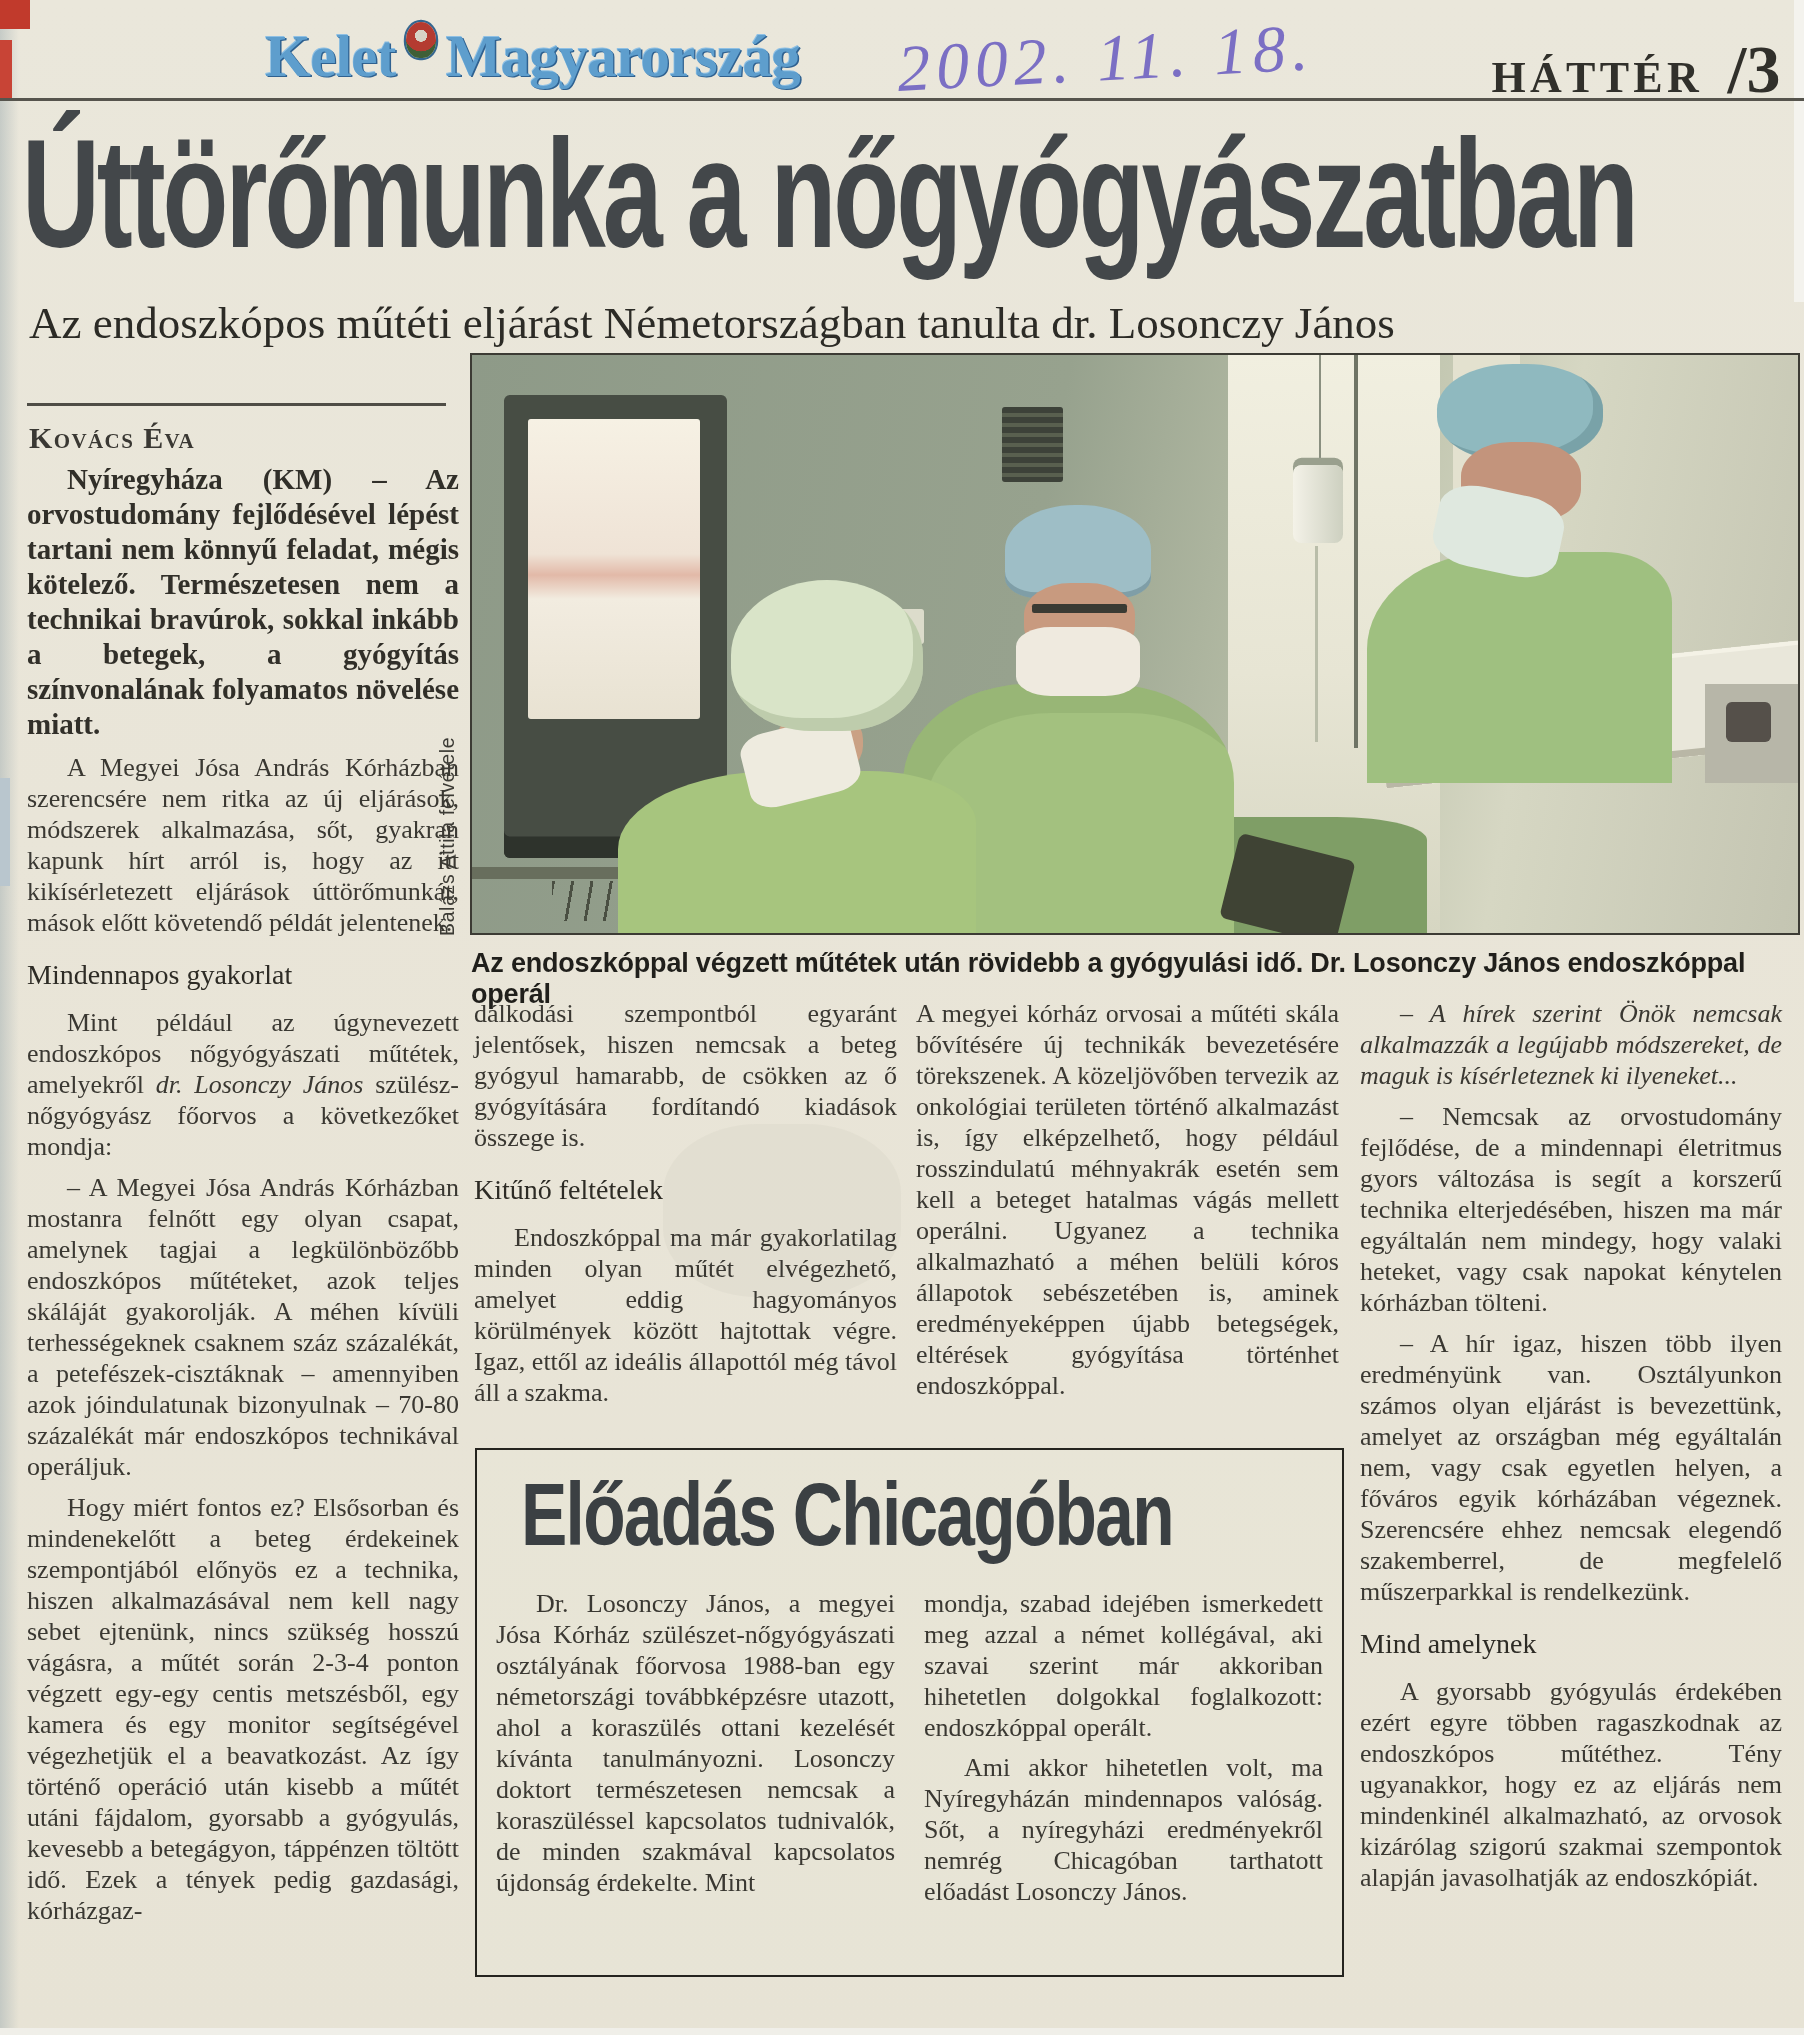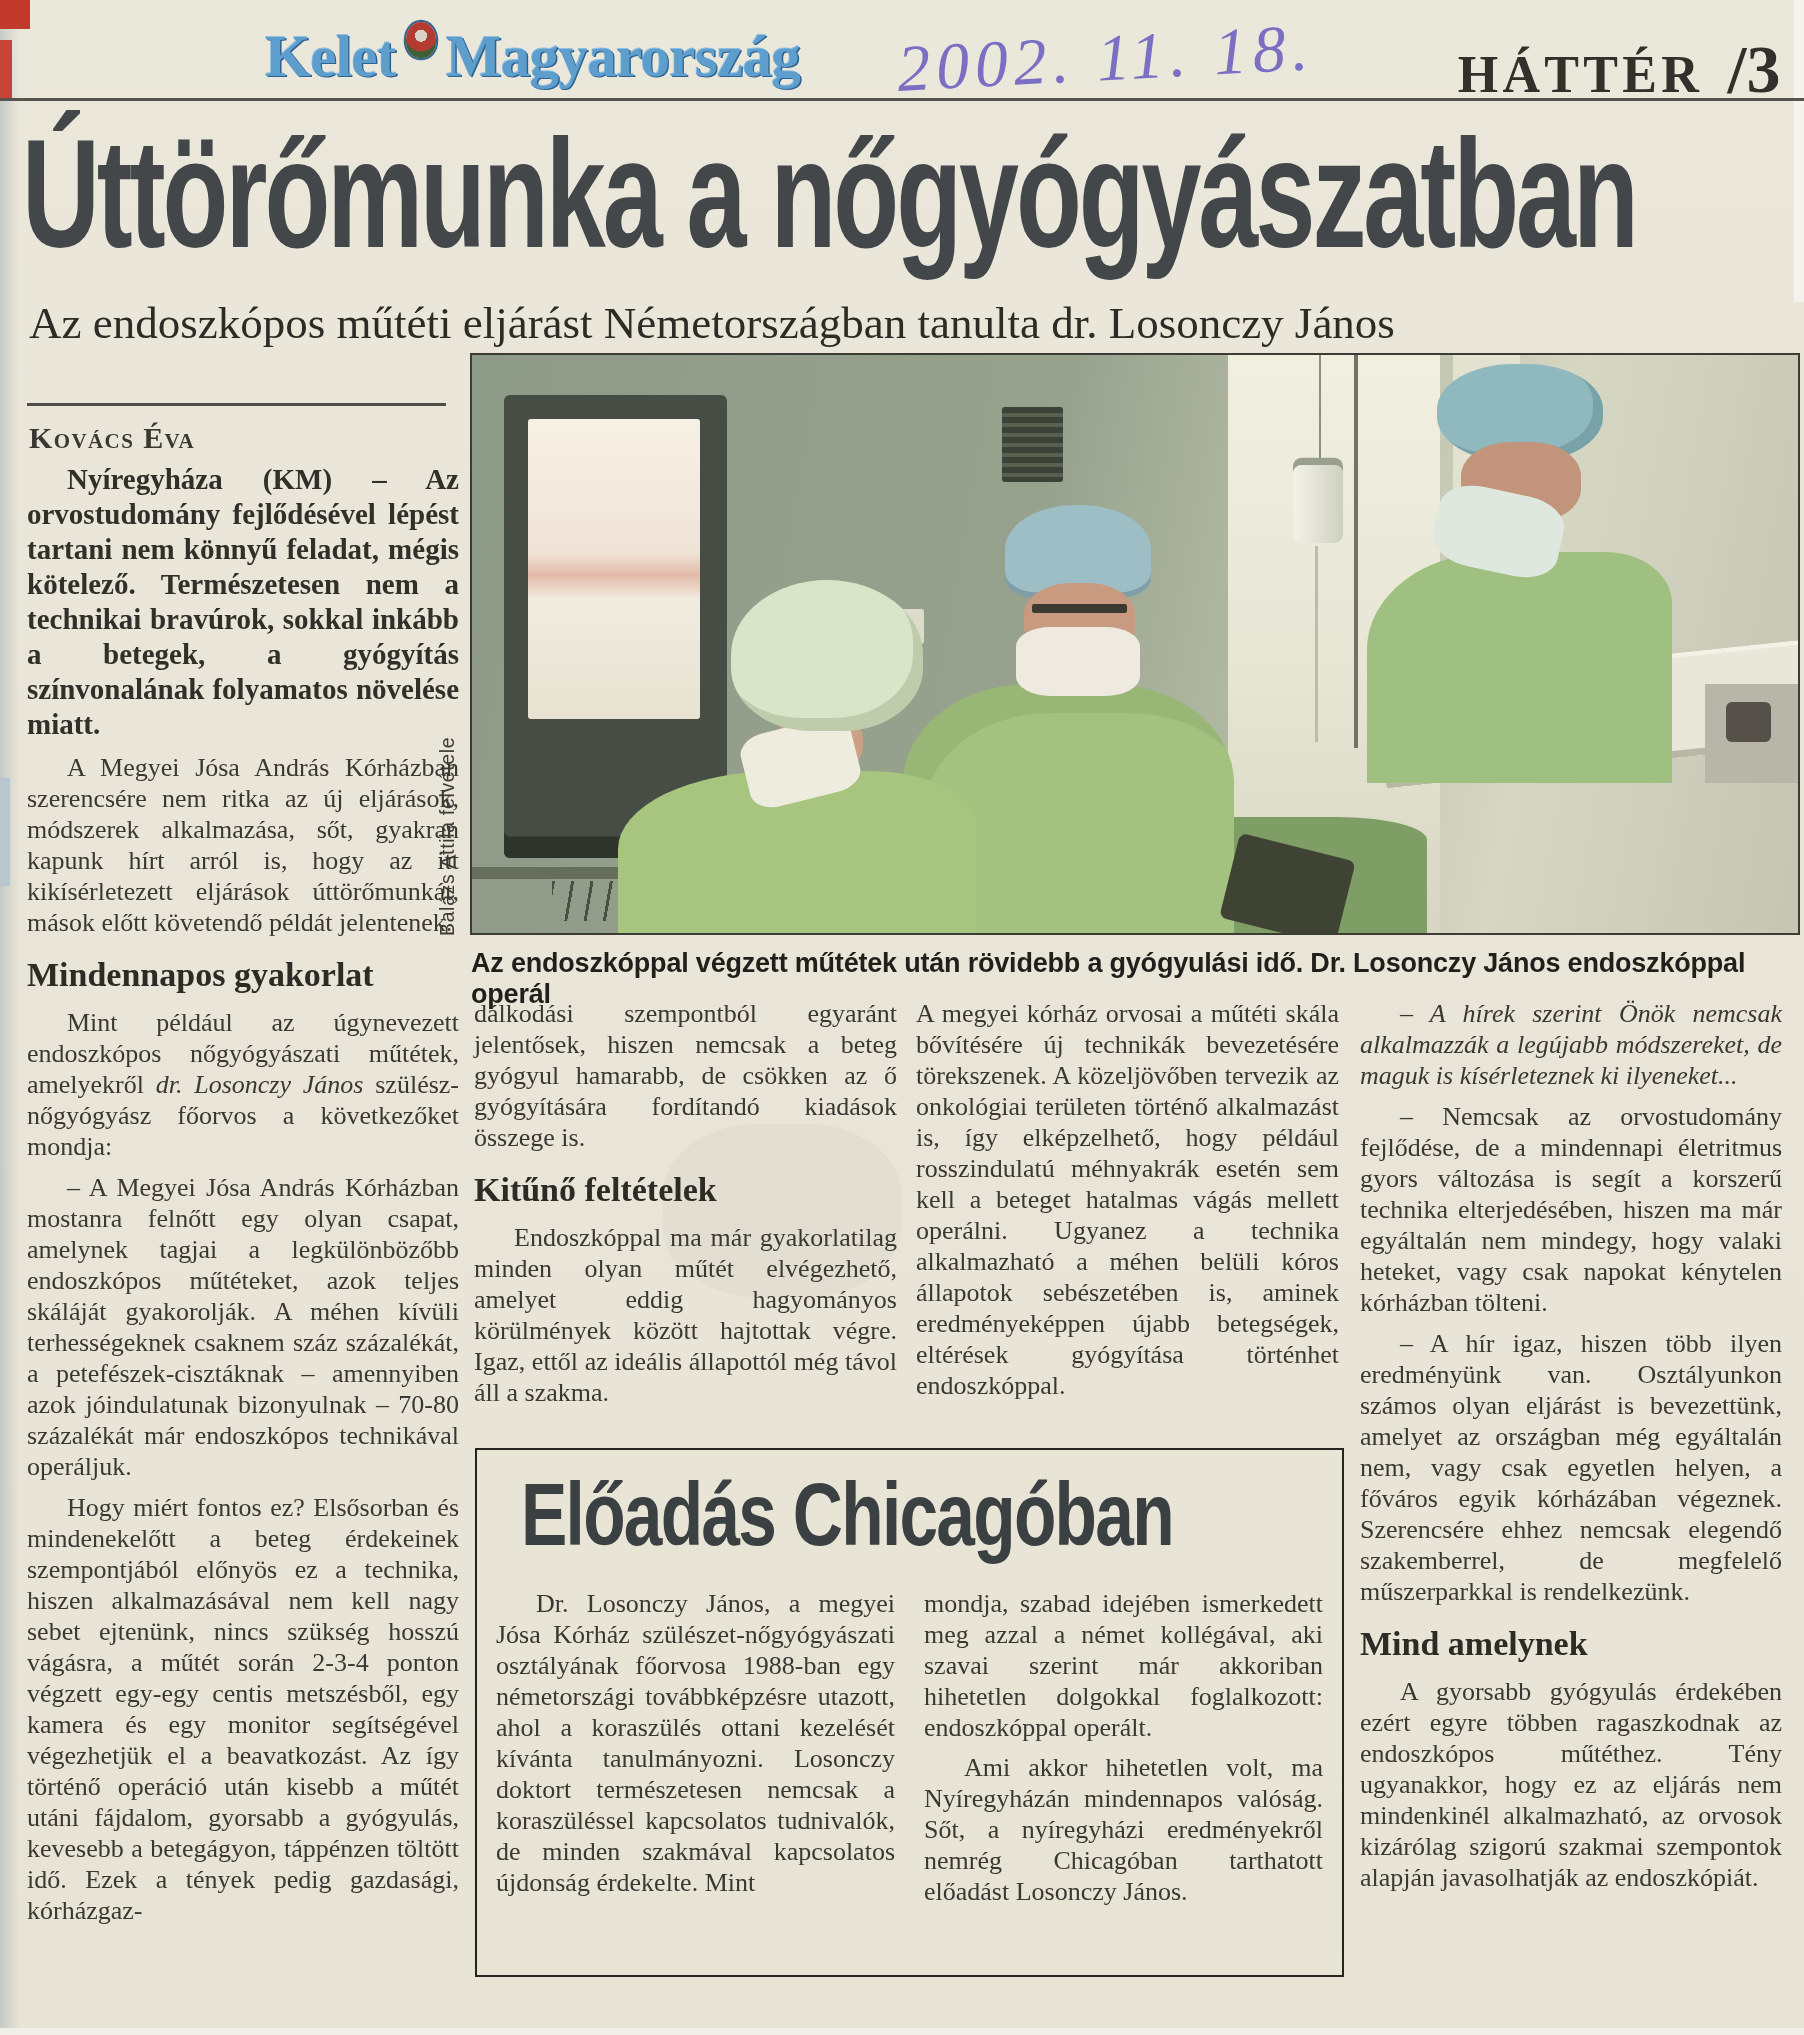--- a/index.html
+++ b/index.html
@@ -27,21 +27,21 @@
   .masthead { position:absolute; left:265px; top:21.6px; display:flex; gap:10px;
     font-family:"Liberation Serif", serif; font-weight:bold; font-size:59px; letter-spacing:-0.7px;
     color:#5e9ecd; text-shadow:1.4px 1.4px 0 #2f6190, -0.7px -0.7px 0 #8fc0e4; }
   .emblem { width:30px; height:36px; border-radius:50% 50% 46% 46%;
     background:radial-gradient(circle at 50% 38%, #d8d3c6 0 22%, #b43b31 23% 58%, #3f5f37 59% 100%);
     box-shadow:0 0 0 2.2px #34668f; }
   .hand-date { position:absolute; left:897px; top:20px; transform:rotate(-3deg);
     font-style:italic; font-size:66px; color:#7b6fc4; letter-spacing:5.8px; }
   .sec-head { position:absolute; right:24.5px; top:30px; display:flex; align-items:baseline; gap:24.5px;
     font-family:"Liberation Serif", serif; font-weight:bold; color:#31302b; }
-  .sec-label { font-size:52px; letter-spacing:4.3px; }
+  .sec-label { font-size:44px; letter-spacing:4.3px; }
   .sec-num { font-size:68px; letter-spacing:0; }
   .header-rule { position:absolute; left:0; top:98px; width:1805px; height:2.9px; background:#56544d; }
 
   
   .headline { position:absolute; left:21.6px; top:114px; width:1772px; height:180px; overflow:visible;
     font-family:"Liberation Sans", sans-serif; font-weight:bold; color:#43474a; }
   .headline .inner { display:inline-block; white-space:nowrap; font-size:154px; line-height:1.05;
     letter-spacing:-4.3px; transform:scaleX(0.70); transform-origin:left top; }
   .subheadline { position:absolute; left:29px; top:297px; white-space:nowrap;
     font-size:45px; color:#2c2b26; letter-spacing:0px; }
@@ -103,21 +103,21 @@
     font-family:"Liberation Sans", sans-serif; font-size:19.4px; color:#3c3b35; letter-spacing:0.7px; }
   .photo-caption { position:absolute; left:471px; top:948px; width:1331px;
     font-family:"Liberation Sans", sans-serif; font-weight:bold; font-size:27px; letter-spacing:-0.2px;
     color:#201f1b; }
 
   
   .col { position:absolute; text-align:justify; font-size:26px; line-height:31px; color:#3a3832; }
   .col p { margin:0 0 10px 0; text-indent:40px; }
   .col p.noindent { text-indent:0; }
   .col p.lead { font-weight:bold; font-size:29px; line-height:35px; color:#312f29; }
-  .col h3 { font-size:34px; line-height:36px; font-weight:bold; color:#2d2b25;
+  .col h3 { font-size:28px; line-height:36px; font-weight:normal; color:#2d2b25;
     margin:19px 0 14.4px 0; text-indent:0; }
   .italic { font-style:italic; }
   #col1 { left:27px;  top:462px;  width:432px; }
   #col2 { left:474px; top:998px; width:423px; }
   #col3 { left:916px;top:998px; width:423px; }
   #col4 { left:1360px;top:998px; width:422px; }
 
   
   .box { position:absolute; left:475px; top:1448px; width:869px; height:529px;
     border:2.9px solid #25241f; box-sizing:border-box; padding:10px 19px; background:rgba(233,229,216,.4); }

